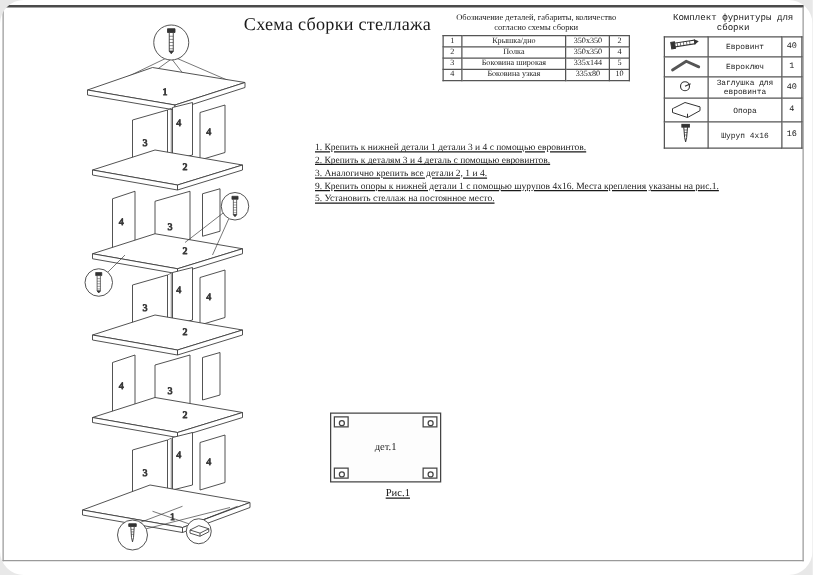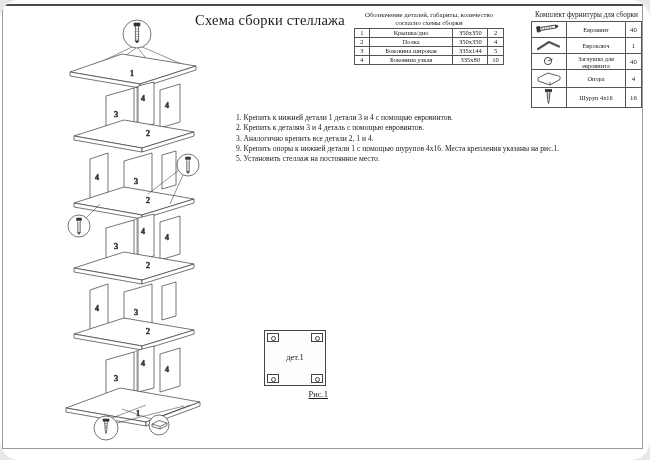--- a/index.html
+++ b/index.html
@@ -14,34 +14,34 @@
   .parts .hdr{font-size:6.8px;line-height:7.6px;}
   table{border-collapse:collapse;}
   .parts table{margin:2px auto 0 auto;}
   .parts td{border:1px solid #555;font-size:6.5px;line-height:7.5px;height:8px;
             padding:0 2px;text-align:center;white-space:nowrap;}
   .parts td.num{width:10px;}
   .parts td.name{width:80px;}
   .parts td.size{width:30px;}
   .parts td.qty{width:11px;}
   
-  .hw{position:absolute;left:527px;top:11px;width:119px;}
+  .hw{position:absolute;left:527px;top:11px;width:119px;font-family:Liberation Mono, monospace;}
   .hw .hdr{font-size:7.3px;text-align:center;line-height:8px;}
   .hw table{margin:2px auto 0 auto;}
   .hw td{border:1px solid #555;font-size:6.3px;line-height:7px;padding:0 1px;
          text-align:center;vertical-align:middle;}
   .hw td.ic{width:32px;height:15px;}
   .hw td.nm{width:56px;}
   .hw td.q{width:13px;font-size:6.8px;}
   
-  .instr{position:absolute;left:236px;top:113px;width:330px;font-size:7.6px;
-         line-height:10.3px;white-space:nowrap;}
+  .instr{position:absolute;left:252px;top:113px;width:330px;font-size:7.6px;
+         line-height:10.3px;white-space:nowrap;text-decoration:underline;}
   
   .fig{position:absolute;left:264px;top:330px;width:60px;height:54px;
-       border:1px solid #444;background:#fdfdfd;}
+       border:1px solid #444;background:#fdfdfd;padding-left:27px;}
   .fig .lbl{position:absolute;left:0;right:0;top:21px;text-align:center;font-size:8.5px;}
   .corner{position:absolute;width:10px;height:7px;border:1px solid #444;background:#fff;}
   .corner .dot{position:absolute;left:3px;top:1.5px;width:3px;height:3px;
                border:0.8px solid #444;border-radius:50%;}
   .c-tl{left:2px;top:2px;} .c-tr{right:2px;top:2px;}
   .c-bl{left:2px;bottom:2px;} .c-br{right:2px;bottom:2px;}
   .figcap{position:absolute;left:268px;top:389px;width:60px;text-align:right;font-size:8.5px;text-decoration:underline;}
   
   .diag{position:absolute;left:50px;top:8px;}
   .diag text{font-family:"Liberation Serif",serif;font-size:8px;fill:#111;}

